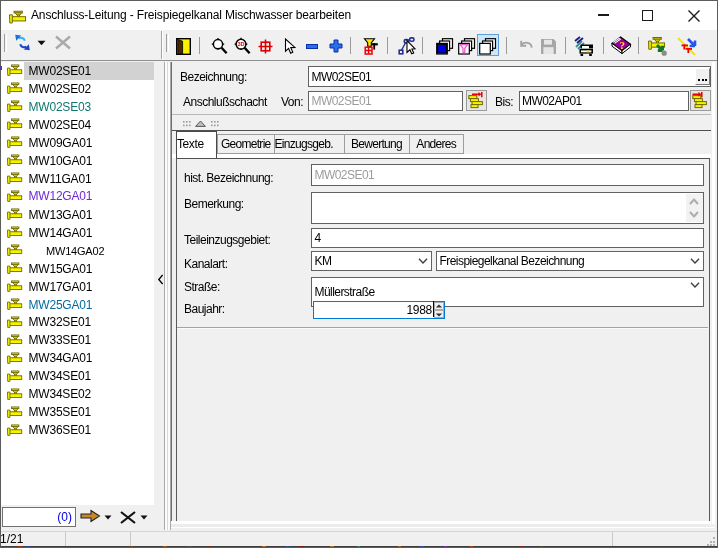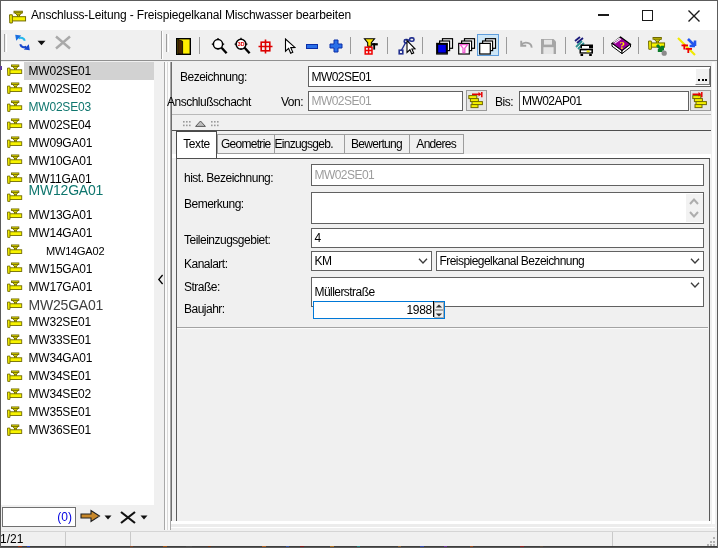--- a/index.html
+++ b/index.html
@@ -191,21 +191,21 @@
     <use href="#pipe"></use>
   </svg>
 <div class="a" style="left:28.5px;top:152.7px;height:17.97px;line-height:17.97px;font-size:12px;letter-spacing:-0.2px;color:#000">MW10GA01</div>
 <svg class="a" style="left:7px;top:172.0px" width="16" height="13" viewBox="0 0 20 15">
     <use href="#pipe"></use>
   </svg>
 <div class="a" style="left:28.5px;top:170.7px;height:17.97px;line-height:17.97px;font-size:12px;letter-spacing:-0.2px;color:#000">MW11GA01</div>
 <svg class="a" style="left:7px;top:189.9px" width="16" height="13" viewBox="0 0 20 15">
     <use href="#pipe"></use>
   </svg>
-<div class="a" style="left:28.5px;top:182px;height:17.97px;line-height:17.97px;font-size:14px;letter-spacing:-0.2px;color:#0f766e">MW12GA01</div>
+<div class="a" style="left:28.5px;top:188px;height:17.97px;line-height:17.97px;font-size:12px;letter-spacing:-0.2px;color:#6d28d9">MW12GA01</div>
 <svg class="a" style="left:7px;top:207.9px" width="16" height="13" viewBox="0 0 20 15">
     <use href="#pipe"></use>
   </svg>
 <div class="a" style="left:28.5px;top:206.6px;height:17.97px;line-height:17.97px;font-size:12px;letter-spacing:-0.2px;color:#000">MW13GA01</div>
 <svg class="a" style="left:7px;top:225.9px" width="16" height="13" viewBox="0 0 20 15">
     <use href="#pipe"></use>
   </svg>
 <div class="a" style="left:28.5px;top:224.6px;height:17.97px;line-height:17.97px;font-size:12px;letter-spacing:-0.2px;color:#000">MW14GA01</div>
 <svg class="a" style="left:7px;top:243.8px" width="16" height="13" viewBox="0 0 20 15">
     <use href="#pipe"></use>
@@ -215,21 +215,21 @@
     <use href="#pipe"></use>
   </svg>
 <div class="a" style="left:28.5px;top:260.5px;height:17.97px;line-height:17.97px;font-size:12px;letter-spacing:-0.2px;color:#000">MW15GA01</div>
 <svg class="a" style="left:7px;top:279.8px" width="16" height="13" viewBox="0 0 20 15">
     <use href="#pipe"></use>
   </svg>
 <div class="a" style="left:28.5px;top:278.5px;height:17.97px;line-height:17.97px;font-size:12px;letter-spacing:-0.2px;color:#000">MW17GA01</div>
 <svg class="a" style="left:7px;top:297.8px" width="16" height="13" viewBox="0 0 20 15">
     <use href="#pipe"></use>
   </svg>
-<div class="a" style="left:28.5px;top:296.5px;height:17.97px;line-height:17.97px;font-size:14px;letter-spacing:-0.2px;color:#404040">MW25GA01</div>
+<div class="a" style="left:28.5px;top:296.5px;height:17.97px;line-height:17.97px;font-size:12px;letter-spacing:-0.2px;color:#0369a1">MW25GA01</div>
 <svg class="a" style="left:7px;top:315.7px" width="16" height="13" viewBox="0 0 20 15">
     <use href="#pipe"></use>
   </svg>
 <div class="a" style="left:28.5px;top:314.4px;height:17.97px;line-height:17.97px;font-size:12px;letter-spacing:-0.2px;color:#000">MW32SE01</div>
 <svg class="a" style="left:7px;top:333.7px" width="16" height="13" viewBox="0 0 20 15">
     <use href="#pipe"></use>
   </svg>
 <div class="a" style="left:28.5px;top:332.4px;height:17.97px;line-height:17.97px;font-size:12px;letter-spacing:-0.2px;color:#000">MW33SE01</div>
 <svg class="a" style="left:7px;top:351.7px" width="16" height="13" viewBox="0 0 20 15">
     <use href="#pipe"></use>
@@ -278,21 +278,21 @@
 <div class="a" style="left:171px;top:526.7px;width:543.5px;height:1.7px;background:#fff"></div>
 <div class="lbl" style="left:180px;top:69.5px">Bezeichnung:</div>
 <div class="inp" style="left:308px;top:66px;width:403px;height:21px">
     <span>MW02SE01</span>
   </div>
 <div class="a" style="left:694.5px;top:67.5px;width:15.5px;height:17.5px;background:#f0f0f0;
  border-top:1px solid #fff;border-left:1px solid #fff;border-right:1.4px solid #7c7c7c;border-bottom:1.4px solid #7c7c7c;box-sizing:border-box"></div>
 <div class="a" style="left:698.2px;top:78.6px;width:2.1px;height:2.1px;background:#000"></div>
 <div class="a" style="left:701.6px;top:78.6px;width:2.1px;height:2.1px;background:#000"></div>
 <div class="a" style="left:705.0px;top:78.6px;width:2.1px;height:2.1px;background:#000"></div>
-<div class="lbl" style="left:167px;top:95px">Anschlußschacht</div>
+<div class="lbl" style="left:183px;top:95px">Anschlußschacht</div>
 <div class="lbl" style="left:281px;top:95px">Von:</div>
 <div class="inp" style="left:308px;top:91px;width:155px;height:20px;color:#9c9c9c">
     <span>MW02SE01</span>
   </div>
 <div class="lbl" style="left:495px;top:95px">Bis:</div>
 <div class="inp" style="left:518.5px;top:91px;width:170px;height:20px">
     <span>MW02AP01</span>
   </div>
 <div class="a" style="left:465.5px;top:90px;width:21px;height:21px;background:#e6e6e6;border:1px solid #9a9a9a;box-sizing:border-box"></div>
 <svg class="a" style="left:467.5px;top:92px" width="17" height="17" viewBox="0 0 17 17">
@@ -337,21 +337,21 @@
 </svg>
 <div class="a" style="left:172px;top:153.6px;width:539px;height:4.6px;background:#fff"></div>
 <div class="a" style="left:217px;top:134px;width:57.5px;height:19.6px;background:#f0f0f0;border:1px solid #9d9d9d;box-sizing:border-box;font-size:12px;letter-spacing:-0.7px;text-align:center;line-height:18px;color:#000">Geometrie</div>
 <div class="a" style="left:273.5px;top:134px;width:71.5px;height:19.6px;background:#f0f0f0;border:1px solid #9d9d9d;box-sizing:border-box;font-size:12px;letter-spacing:-0.7px;text-align:left;line-height:18px;color:#000">Einzugsgeb.</div>
 <div class="a" style="left:343.5px;top:134px;width:66px;height:19.6px;background:#f0f0f0;border:1px solid #9d9d9d;box-sizing:border-box;font-size:12px;letter-spacing:-0.7px;text-align:center;line-height:18px;color:#000">Bewertung</div>
 <div class="a" style="left:408.5px;top:134px;width:55.5px;height:19.6px;background:#f0f0f0;border:1px solid #9d9d9d;box-sizing:border-box;font-size:12px;letter-spacing:-0.7px;text-align:center;line-height:18px;color:#000">Anderes</div>
 <div class="a" style="left:176px;top:158.2px;width:533.5px;height:362.5px;background:#f0f0f0;
  border-top:1.6px solid #4f4f4f;border-left:1.2px solid #5a5a5a;border-right:1.6px solid #5a5a5a;box-sizing:border-box"></div>
 <div class="a" style="left:176px;top:131.4px;width:41px;height:26.8px;background:#fff;
  border-top:1.4px solid #4a4a4a;border-left:1.4px solid #4a4a4a;border-right:1.4px solid #4a4a4a;box-sizing:border-box;
- font-size:12px;letter-spacing:-0.4px;text-align:center;line-height:25px;color:#000">Texte</div>
+ font-size:12px;letter-spacing:-0.4px;text-align:left;line-height:25px;color:#000">Texte</div>
 <div class="lbl" style="left:184px;top:171px">hist. Bezeichnung:</div>
 <div class="inp" style="left:311px;top:164px;width:392.5px;height:22px;color:#9c9c9c">
     <span>MW02SE01</span>
   </div>
 <div class="lbl" style="left:184px;top:197px">Bemerkung:</div>
 <div class="inp" style="left:311px;top:192px;width:392.5px;height:31.5px"></div>
 <div class="a" style="left:686px;top:193.5px;width:16.5px;height:28.5px;background:#f2f2f2"></div>
 <svg class="a" style="left:688px;top:196px" width="12" height="24" viewBox="0 0 12 24">
 <path d="M2,8 L6,3.5 L10,8" fill="none" stroke="#adadad" stroke-width="2"></path>
 <path d="M2,16 L6,20.5 L10,16" fill="none" stroke="#adadad" stroke-width="2"></path>

